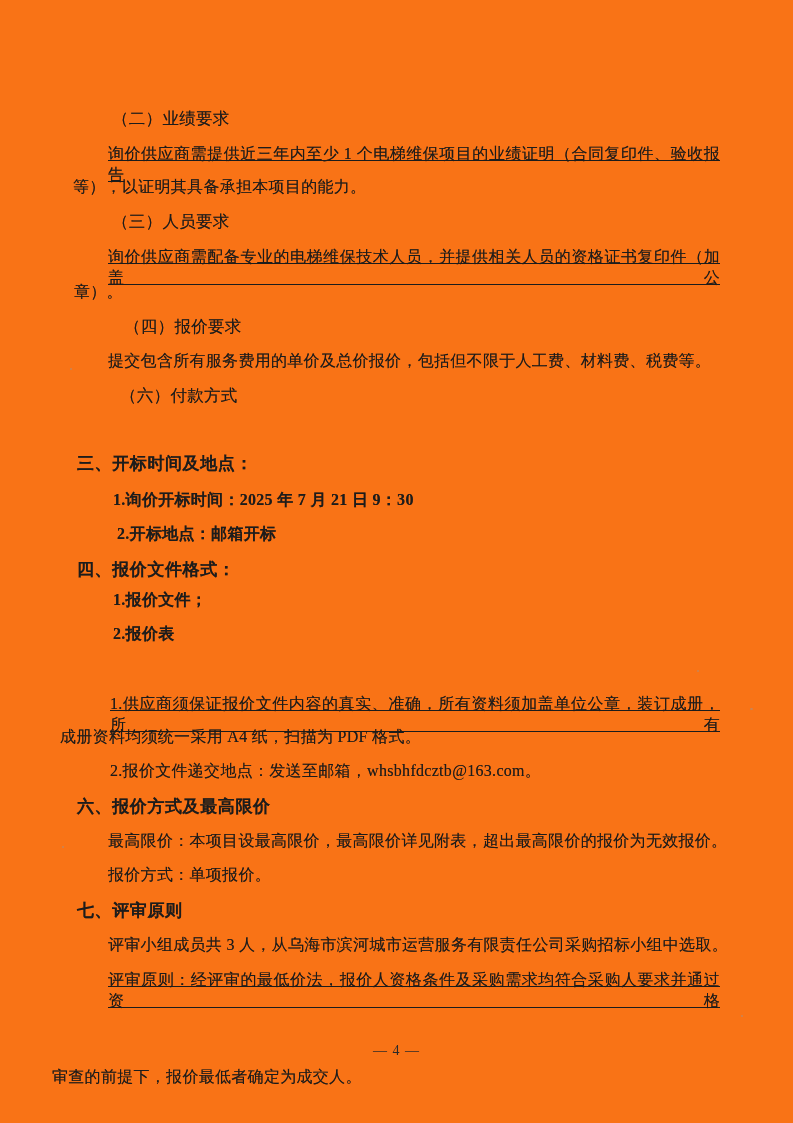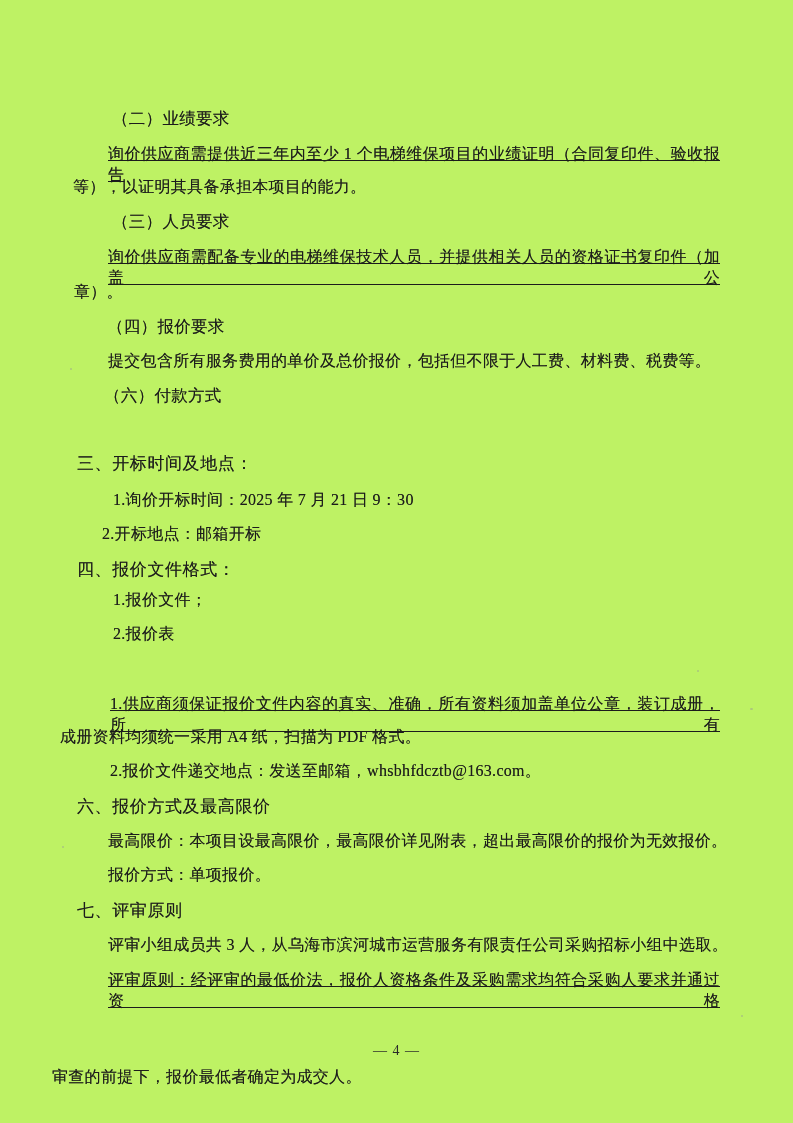--- a/index.html
+++ b/index.html
@@ -5,38 +5,38 @@
   html, body {
     margin: 0;
     padding: 0;
     background: #e8e8e8;
   }
   .page {
     position: relative;
     width: 793px;
     height: 1123px;
     margin: 0 auto;
-    background: #bef264;
+    background: #f97316;
     overflow: hidden;
     font-family: "Liberation Serif", "DejaVu Serif", serif;
     color: #1c1c1c;
   }
   .line {
     position: absolute;
     font-size: 16px;
     line-height: 21px;
     letter-spacing: 0.3px;
     white-space: pre;
     text-shadow: 0 0 0.4px rgba(20,20,20,0.55);
   }
   .kai {
     font-size: 16.5px;
   }
   .bold {
-    font-weight: 400;
+    font-weight: 700;
   }
   .h1 {
     font-size: 17px;
     letter-spacing: 0.6px;
   }
   .just {
     white-space: normal;
     text-align: justify;
     text-align-last: justify;
     overflow: hidden;
@@ -62,27 +62,27 @@
 <body>
 
 <div class="page">
 
   <div class="line kai" style="top:108px; left:112px;">（二）业绩要求</div>
   <div class="line just" style="top:143px; left:108px; width:612px;">询价供应商需提供近三年内至少 1 个电梯维保项目的业绩证明（合同复印件、验收报告</div>
   <div class="line" style="top:176px; left:73px;">等），以证明其具备承担本项目的能力。</div>
   <div class="line kai" style="top:211px; left:112px;">（三）人员要求</div>
   <div class="line just" style="top:246px; left:108px; width:612px;">询价供应商需配备专业的电梯维保技术人员，并提供相关人员的资格证书复印件（加盖公</div>
   <div class="line" style="top:281px; left:74px;">章）。</div>
-  <div class="line kai" style="top:316px; left:107px;">（四）报价要求</div>
+  <div class="line kai" style="top:316px; left:124px;">（四）报价要求</div>
   <div class="line" style="top:350px; left:108px;text-align:center;">提交包含所有服务费用的单价及总价报价，包括但不限于人工费、材料费、税费等。</div>
-  <div class="line kai" style="top:385px; left:104px;">（六）付款方式</div>
+  <div class="line kai" style="top:385px; left:120px;">（六）付款方式</div>
 
   <div class="line bold h1" style="top:453px; left:77px;">三、开标时间及地点：</div>
   <div class="line bold" style="top:489px; left:113px;">1.询价开标时间：2025 年 7 月 21 日 9：30</div>
-  <div class="line bold" style="top:523px; left:102px;">2.开标地点：邮箱开标</div>
+  <div class="line bold" style="top:523px; left:117px;">2.开标地点：邮箱开标</div>
 
   <div class="line bold h1" style="top:559px; left:77px;">四、报价文件格式：</div>
   <div class="line bold" style="top:589px; left:113px;">1.报价文件；</div>
   <div class="line bold" style="top:623px; left:113px;">2.报价表</div>
 
   <div class="line just" style="top:693px; left:110px; width:610px;">1.供应商须保证报价文件内容的真实、准确，所有资料须加盖单位公章，装订成册，所有</div>
   <div class="line" style="top:726px; left:60px;">成册资料均须统一采用 A4 纸，扫描为 PDF 格式。</div>
   <div class="line" style="top:760px; left:110px;">2.报价文件递交地点：发送至邮箱，whsbhfdcztb@163.com。</div>
 
   <div class="line" style="top:830px; left:108px;">最高限价：本项目设最高限价，最高限价详见附表，超出最高限价的报价为无效报价。</div>

